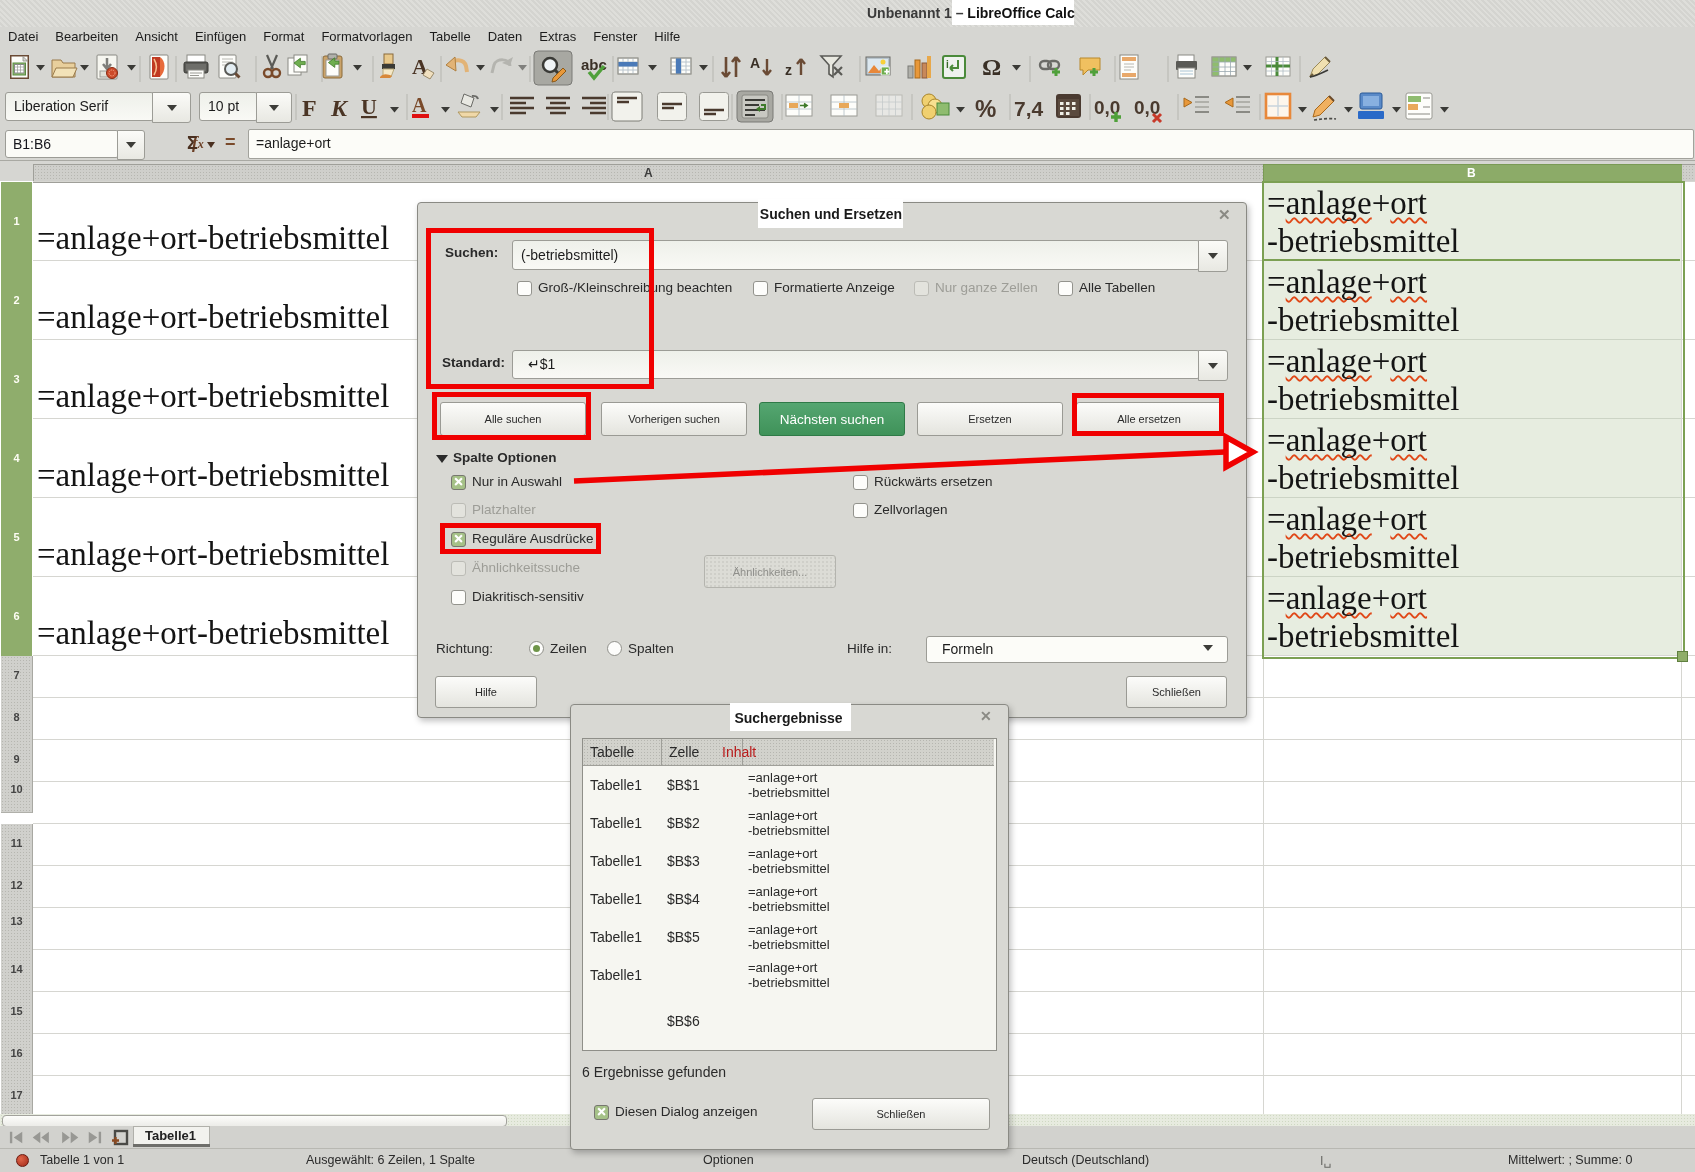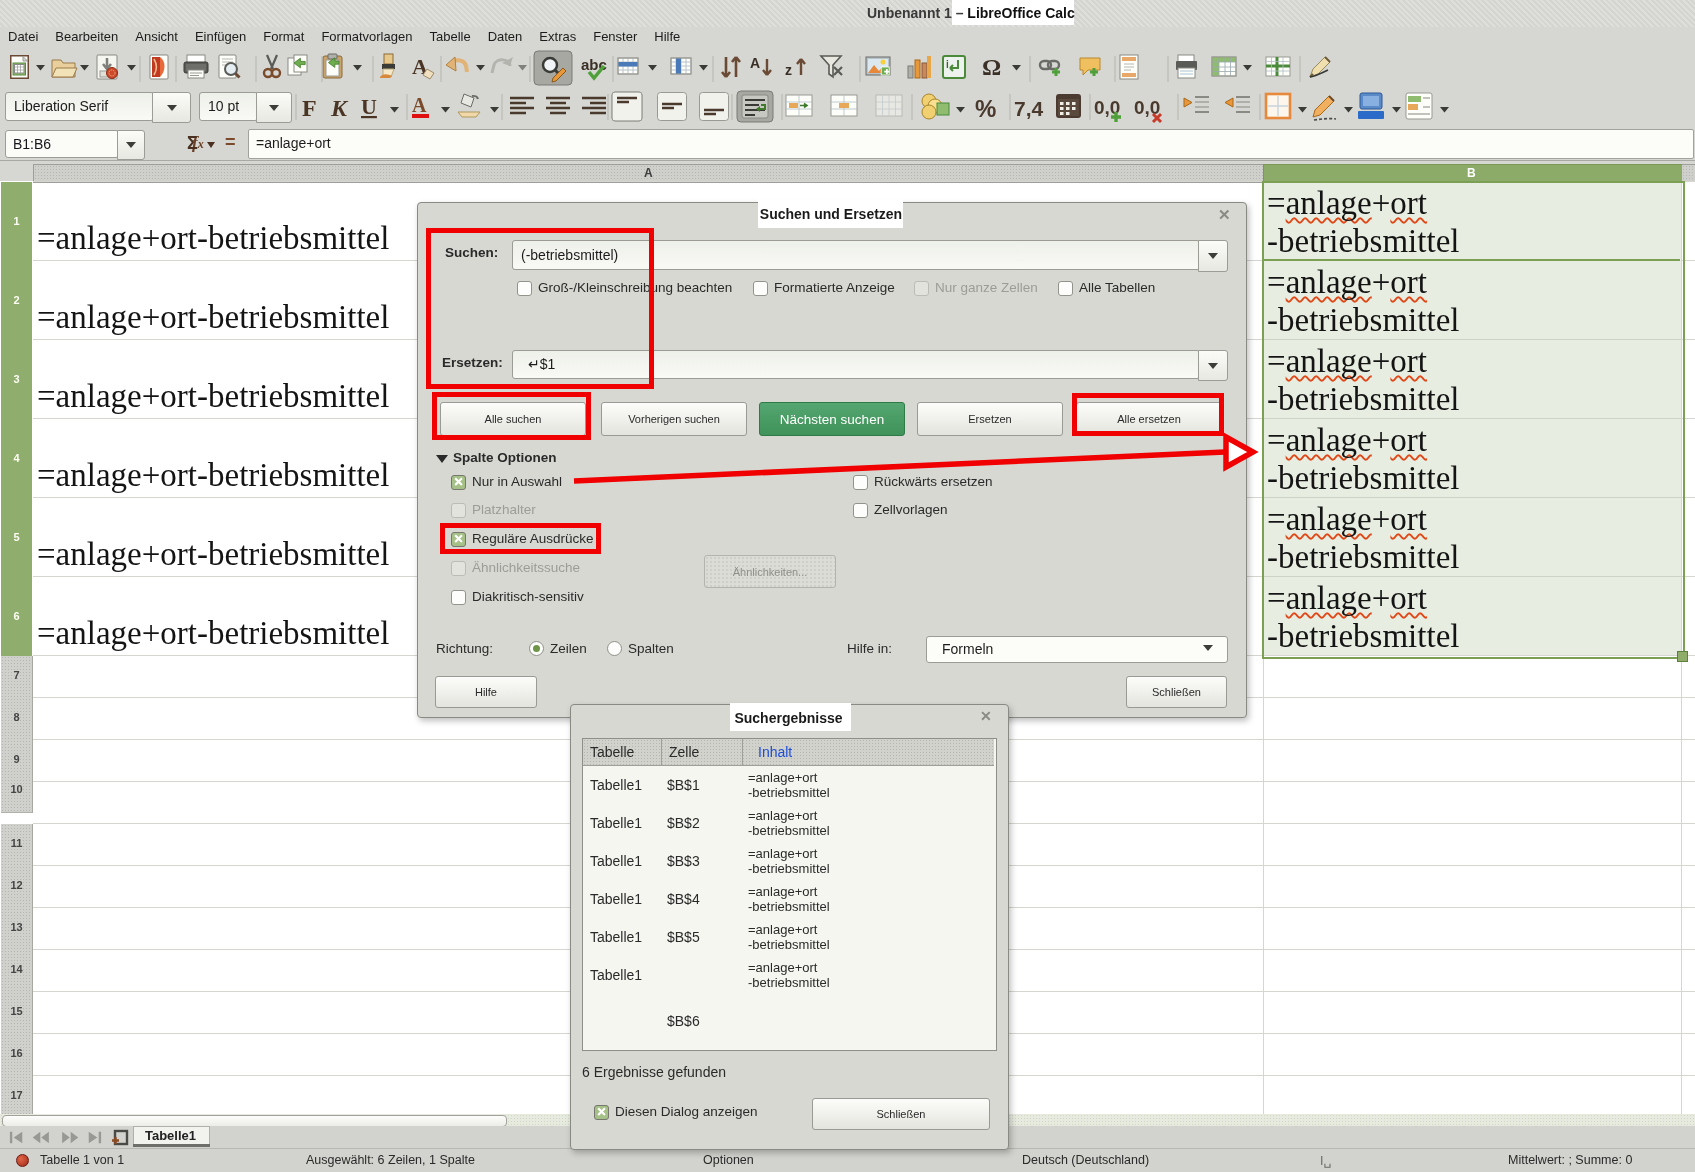--- a/index.html
+++ b/index.html
@@ -493,21 +493,21 @@
 <div class="abs tex" style="left:1px;top:770px;width:31px;height:42px;background-color:#d0d0cc;border-bottom:1px solid #b0b0aa;border-right:1px solid #a8a8a2;">
     <div class="gnum" style="margin-top:13px;">10</div>
   </div>
 <div class="abs tex" style="left:1px;top:824px;width:31px;height:42px;background-color:#d0d0cc;border-bottom:1px solid #b0b0aa;border-right:1px solid #a8a8a2;">
     <div class="gnum" style="margin-top:13px;">11</div>
   </div>
 <div class="abs tex" style="left:1px;top:866px;width:31px;height:42px;background-color:#d0d0cc;border-bottom:1px solid #b0b0aa;border-right:1px solid #a8a8a2;">
     <div class="gnum" style="margin-top:13px;">12</div>
   </div>
 <div class="abs tex" style="left:1px;top:908px;width:31px;height:42px;background-color:#d0d0cc;border-bottom:1px solid #b0b0aa;border-right:1px solid #a8a8a2;">
-    <div class="gnum" style="margin-top:13px;">13</div>
+    <div class="gnum" style="margin-top:7px;">13</div>
   </div>
 <div class="abs tex" style="left:1px;top:950px;width:31px;height:42px;background-color:#d0d0cc;border-bottom:1px solid #b0b0aa;border-right:1px solid #a8a8a2;">
     <div class="gnum" style="margin-top:13px;">14</div>
   </div>
 <div class="abs tex" style="left:1px;top:992px;width:31px;height:42px;background-color:#d0d0cc;border-bottom:1px solid #b0b0aa;border-right:1px solid #a8a8a2;">
     <div class="gnum" style="margin-top:13px;">15</div>
   </div>
 <div class="abs tex" style="left:1px;top:1034px;width:31px;height:42px;background-color:#d0d0cc;border-bottom:1px solid #b0b0aa;border-right:1px solid #a8a8a2;">
     <div class="gnum" style="margin-top:13px;">16</div>
   </div>
@@ -604,21 +604,21 @@
 
 <div class="abs cb" style="left:517px;top:281px;"></div>
 <div class="abs lbl" style="left:538px;top:280px;">Groß-/Kleinschreibung beachten</div>
 <div class="abs cb" style="left:753px;top:281px;"></div>
 <div class="abs lbl" style="left:774px;top:280px;">Formatierte Anzeige</div>
 <div class="abs cb dis" style="left:914px;top:281px;"></div>
 <div class="abs lbl dis" style="left:935px;top:280px;">Nur ganze Zellen</div>
 <div class="abs cb" style="left:1058px;top:281px;"></div>
 <div class="abs lbl" style="left:1079px;top:280px;">Alle Tabellen</div>
 
-<div class="abs lbl" style="left:442px;top:355px;font-weight:bold;">Ersetzen:</div>
+<div class="abs lbl" style="left:442px;top:355px;font-weight:bold;">Standard:</div>
 <div class="abs field" style="left:512px;top:350px;width:686px;height:27px;"></div>
 <div class="abs" style="left:528px;top:356px;font-size:14px;color:#1c1c1c;">↵$1</div>
 <div class="abs ddb" style="left:1198px;top:350px;width:28px;height:29px;">
     <div class="dd"></div>
   </div>
 
 <div class="abs btn" style="left:440px;top:402px;width:144px;height:32px;">Alle suchen</div>
 <div class="abs btn" style="left:601px;top:402px;width:144px;height:32px;">Vorherigen suchen</div>
 <div class="abs gbtn" style="left:759px;top:402px;width:144px;height:32px;">Nächsten suchen</div>
 <div class="abs btn" style="left:917px;top:402px;width:144px;height:32px;">Ersetzen</div>
@@ -663,21 +663,21 @@
 <div class="abs" style="left:730px;top:703px;width:121px;height:28px;background:#fff;"></div>
 <div class="abs" style="left:570px;top:710px;width:437px;height:20px;text-align:center;font-size:14px;font-weight:bold;color:#1a1a1a;">Suchergebnisse</div>
 <div class="abs" style="left:980px;top:708px;font-size:14px;font-weight:bold;color:#8a8a84;">✕</div>
 
 <div class="abs" style="left:582px;top:738px;width:413px;height:311px;background:#f6f6f1;border:1px solid #8f8f89;"></div>
 <div class="abs tex" style="left:583px;top:739px;width:411px;height:26px;background-color:#d2d2cc;border-bottom:1px solid #9f9f99;"></div>
 <div class="abs" style="left:661px;top:739px;width:1px;height:26px;background:#9f9f99;"></div>
 <div class="abs" style="left:742px;top:739px;width:1px;height:26px;background:#9f9f99;"></div>
 <div class="abs" style="left:590px;top:744px;font-size:14px;color:#2a2a2a;">Tabelle</div>
 <div class="abs" style="left:669px;top:744px;font-size:14px;color:#2a2a2a;">Zelle</div>
-<div class="abs" style="left:758px;top:744px;font-size:14px;color:#1d4ed8;text-align:center;">Inhalt</div>
+<div class="abs" style="left:722px;top:744px;font-size:14px;color:#b91c1c;text-align:center;">Inhalt</div>
 <div id="results"></div>
 <div class="abs" style="left:590px;top:777px;font-size:14px;color:#2a2a2a;">Tabelle1</div>
 <div class="abs" style="left:667px;top:777px;font-size:14px;color:#2a2a2a;">$B$1</div>
 <div class="abs" style="left:748px;top:770px;font-size:13px;line-height:15px;color:#2a2a2a;">=anlage+ort<br>-betriebsmittel</div>
 <div class="abs" style="left:590px;top:815px;font-size:14px;color:#2a2a2a;">Tabelle1</div>
 <div class="abs" style="left:667px;top:815px;font-size:14px;color:#2a2a2a;">$B$2</div>
 <div class="abs" style="left:748px;top:808px;font-size:13px;line-height:15px;color:#2a2a2a;">=anlage+ort<br>-betriebsmittel</div>
 <div class="abs" style="left:590px;top:853px;font-size:14px;color:#2a2a2a;">Tabelle1</div>
 <div class="abs" style="left:667px;top:853px;font-size:14px;color:#2a2a2a;">$B$3</div>
 <div class="abs" style="left:748px;top:846px;font-size:13px;line-height:15px;color:#2a2a2a;">=anlage+ort<br>-betriebsmittel</div>

